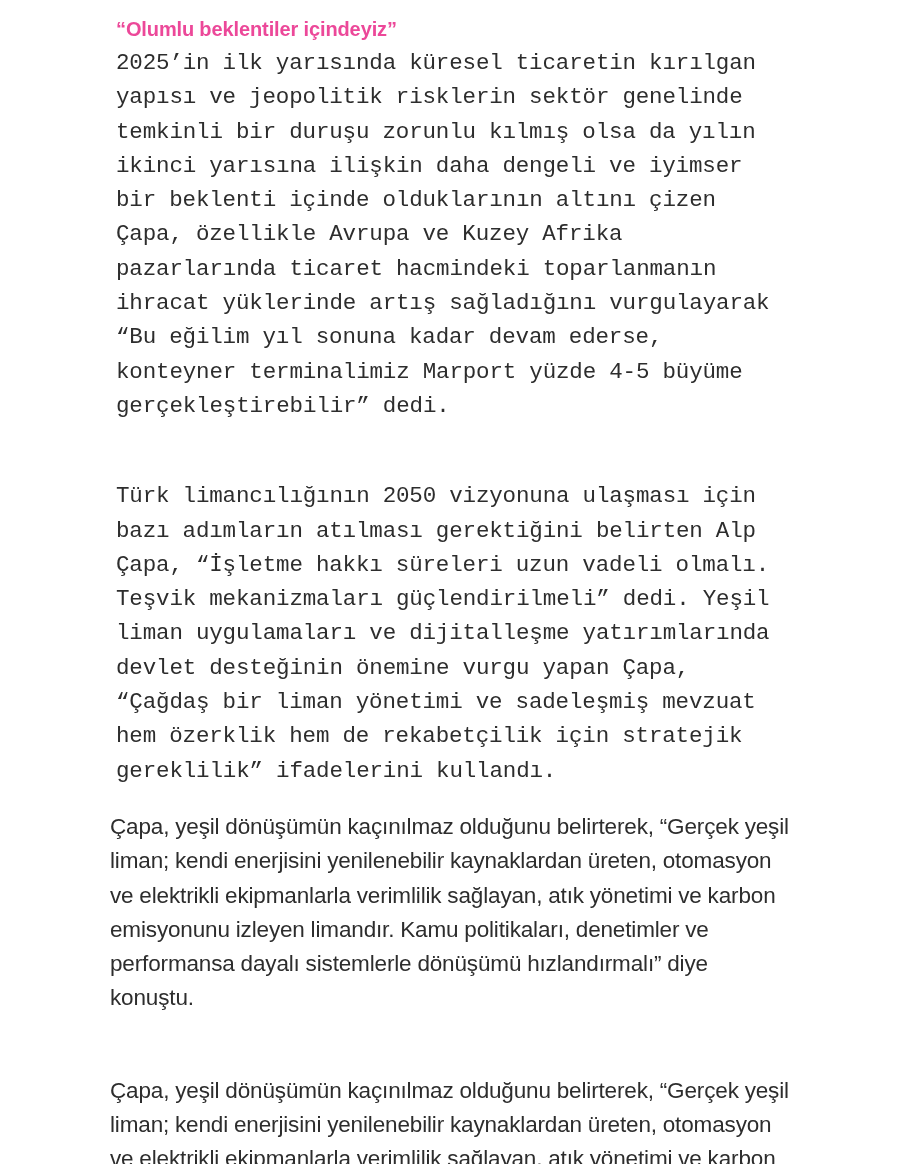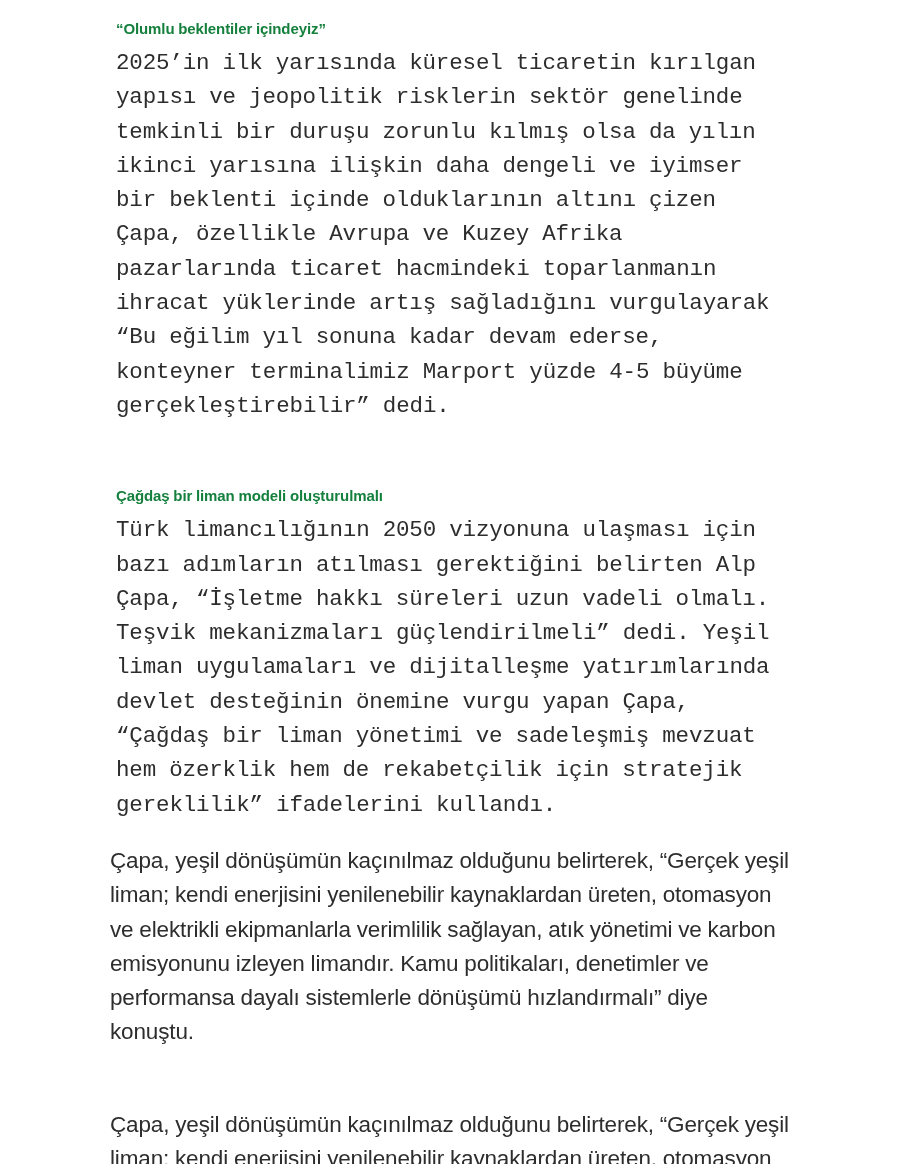--- a/index.html
+++ b/index.html
@@ -22,26 +22,26 @@
     box-sizing: border-box;
     padding: 12px 110px 0 110px;
   }
   .article {
     width: 682px;
   }
   .block {
     margin: 0;
   }
   .heading {
-    font-size: 15px;
+    font-size: 20px;
     font-weight: bold;
     line-height: 34px;
     letter-spacing: -0.1px;
     margin: 0 0 0 6px;
-    color: #15803d;
+    color: #ec4899;
     word-spacing: -0.3px;
   }
   .para {
     font-size: 22.5px;
     font-weight: 400;
     line-height: 34.3px;
     letter-spacing: -0.15px;
     margin: 0;
     color: #2d2d2d;
     word-spacing: -0.2px;
@@ -67,21 +67,20 @@
   <div class="article">
 
     <div class="block">
       <h2 class="heading">“Olumlu beklentiler içindeyiz”</h2>
       <p class="para indent">2025’in ilk yarısında küresel ticaretin kırılgan yapısı ve jeopolitik risklerin sektör genelinde temkinli bir duruşu zorunlu kılmış olsa da yılın ikinci yarısına ilişkin daha dengeli ve iyimser bir beklenti içinde olduklarının altını çizen Çapa, özellikle Avrupa ve Kuzey Afrika pazarlarında ticaret hacmindeki toparlanmanın ihracat yüklerinde artış sağladığını vurgulayarak “Bu eğilim yıl sonuna kadar devam ederse, konteyner terminalimiz Marport yüzde 4-5 büyüme gerçekleştirebilir” dedi.</p>
     </div>
 
     <div class="gap-block"></div>
 
     <div class="block">
-      <h2 class="heading">Çağdaş bir liman modeli oluşturulmalı</h2>
       <p class="para indent">Türk limancılığının 2050 vizyonuna ulaşması için bazı adımların atılması gerektiğini belirten Alp Çapa, “İşletme hakkı süreleri uzun vadeli olmalı. Teşvik mekanizmaları güçlendirilmeli” dedi. Yeşil liman uygulamaları ve dijitalleşme yatırımlarında devlet desteğinin önemine vurgu yapan Çapa, “Çağdaş bir liman yönetimi ve sadeleşmiş mevzuat hem özerklik hem de rekabetçilik için stratejik gereklilik” ifadelerini kullandı.</p>
     </div>
 
     <div class="gap-para"></div>
 
     <p class="para">Çapa, yeşil dönüşümün kaçınılmaz olduğunu belirterek, “Gerçek yeşil liman; kendi enerjisini yenilenebilir kaynaklardan üreten, otomasyon ve elektrikli ekipmanlarla verimlilik sağlayan, atık yönetimi ve karbon emisyonunu izleyen limandır. Kamu politikaları, denetimler ve performansa dayalı sistemlerle dönüşümü hızlandırmalı” diye konuştu.</p>
 
     <div class="gap-para-wide"></div>
 
     <p class="para">Çapa, yeşil dönüşümün kaçınılmaz olduğunu belirterek, “Gerçek yeşil liman; kendi enerjisini yenilenebilir kaynaklardan üreten, otomasyon ve elektrikli ekipmanlarla verimlilik sağlayan, atık yönetimi ve karbon emisyonunu izleyen limandır. Kamu politikaları, denetimler ve performansa dayalı sistemlerle dönüşümü hızlandırmalı” diye konuştu.</p>

